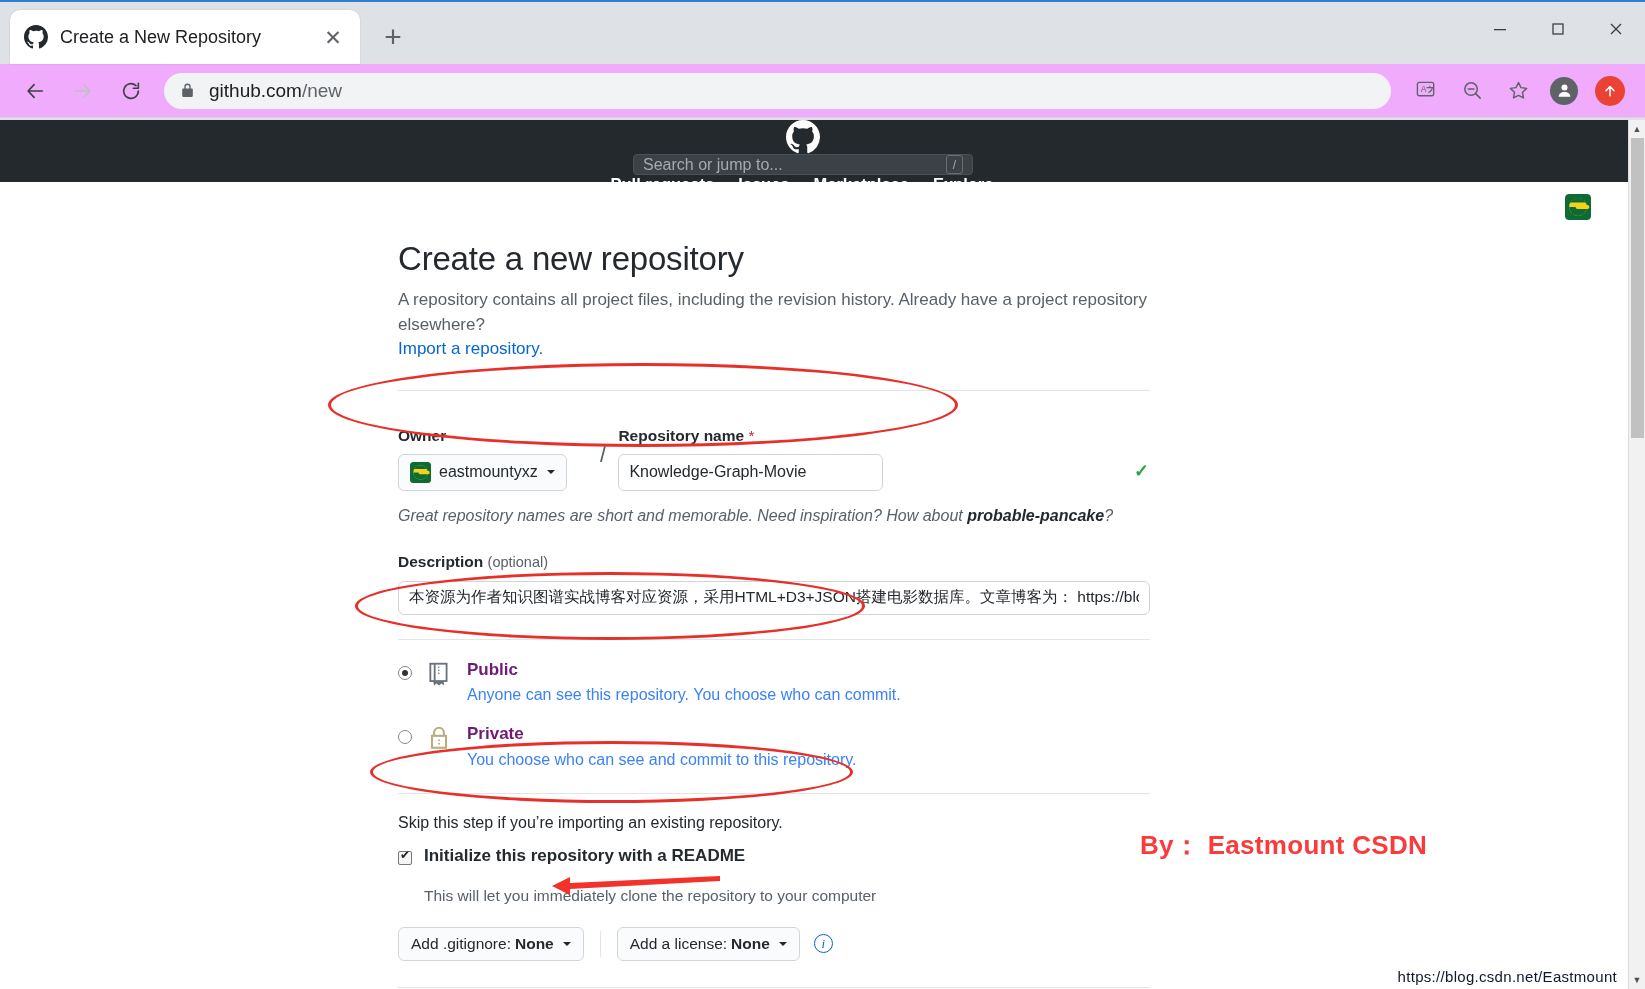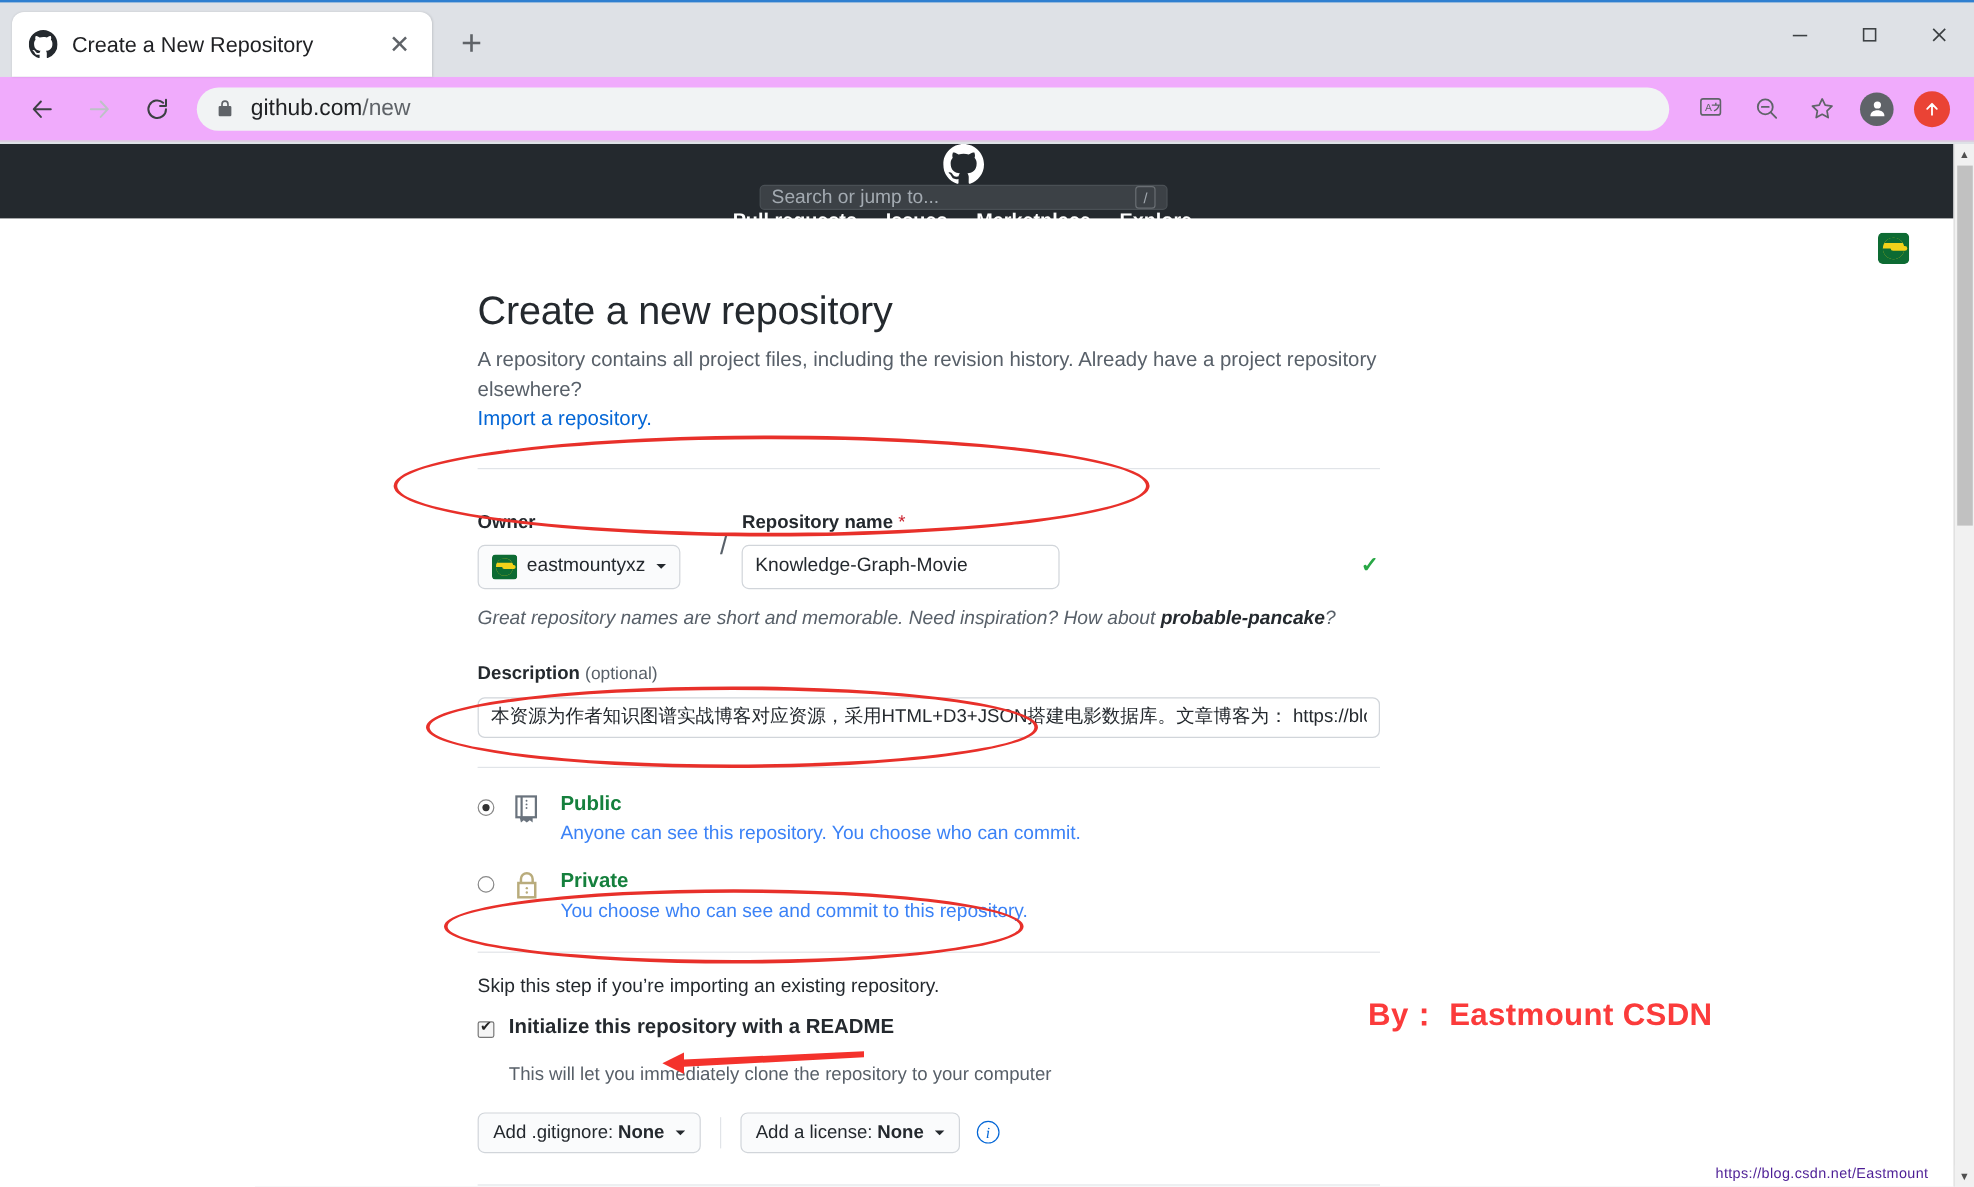--- a/index.html
+++ b/index.html
@@ -204,21 +204,21 @@
   .vis-radio {
     width:14px; height:14px; border-radius:50%; border:1px solid #888;
     background:#fff; margin-top:6px; margin-right:14px; flex:none;
     position:relative;
   }
   .vis-radio.on::after {
     content:""; position:absolute; left:3px; top:3px; width:6px; height:6px;
     border-radius:50%; background:#333;
   }
   .vis-icon { width:28px; margin-right:13px; flex:none; margin-top:1px; }
-  .vis-title { font-size:17px; font-weight:600; color:#15803d; line-height:1.2; }
+  .vis-title { font-size:17px; font-weight:600; color:#701a75; line-height:1.2; }
   .vis-sub { font-size:16px; color:#3b82f6; margin-top:6px;text-align:right; }
 
   .rule3 { border:0; border-top:1px solid #e1e4e8; margin:24px 0 0 0; width:752px; }
 
   .skip-line { font-size:16px; color:#24292e; margin-top:20px; }
   .readme-row { display:flex; align-items:flex-start; margin-top:14px; }
   .cbox {
     width:14px; height:14px; border:1px solid #767676; background:#f5f5f5;
     margin-right:12px; margin-top:5px; flex:none; position:relative;
     border-radius:2px;
@@ -256,22 +256,22 @@
   
   .anno { position:absolute; pointer-events:none; }
   .ellipse {
     border:3px solid #e8302a; border-radius:50%; background:transparent;
   }
   .byline {
     position:absolute; left:1140px; top:828px; color:#fb3b3b;
     font-size:26px; font-weight:600; letter-spacing:.3px;
   }
   .watermark {
-    position:absolute; right:38px; bottom:4px; color:#4c1d95;
-    font-size:12px; letter-spacing:.3px;
+    position:absolute; right:28px; bottom:4px; color:#0f172a;
+    font-size:15px; letter-spacing:.3px;
   }
 </style>
 </head>
 <body>
 
 <div class="browser">
 
   <div class="titlebar">
     <div class="tab">
       <svg class="tab-favicon" viewBox="0 0 16 16">

